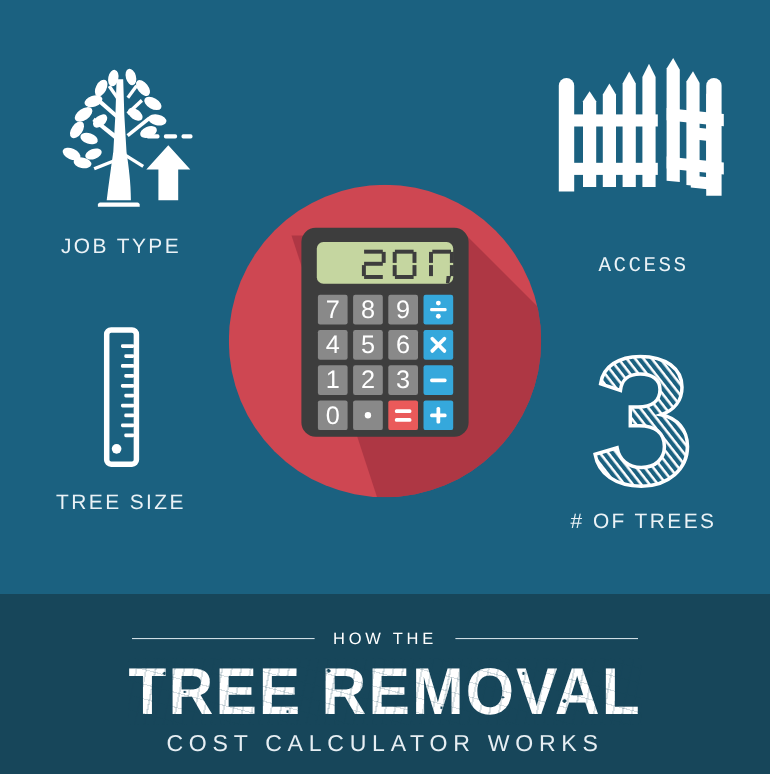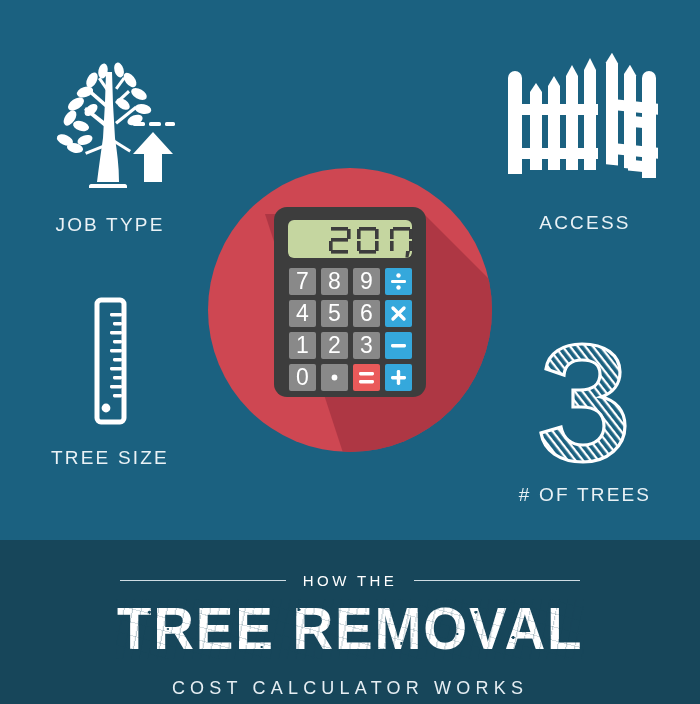--- a/index.html
+++ b/index.html
@@ -26,27 +26,27 @@
     font-weight:400;
     white-space:nowrap;
     text-align:center;
   }
   #tile-jobtype   {left:20px; top:52px;  width:180px;}
   #tile-jobtype   .art{height:140px;}
   #tile-jobtype   .cap{margin-top:22px;}
 
   #tile-access    {left:490px;top:52px;  width:190px;}
   #tile-access    .art{height:140px;}
-  #tile-access    .cap{margin-top:20px;}
+  #tile-access    .cap{margin-top:38px;font-family:Liberation Mono, monospace;}
 
   #tile-treesize  {left:20px; top:297px; width:180px;}
   #tile-treesize  .art{height:128px;}
   #tile-treesize  .cap{margin-top:22px;}
 
-  #tile-numtrees  {left:490px;top:342px; width:190px;}
+  #tile-numtrees  {left:490px;top:322px; width:190px;}
   #tile-numtrees  .art{height:122px;}
   #tile-numtrees  .cap{margin-top:20px;}
 
   
   #calc-badge{position:absolute;left:208px;top:168px;width:284px;height:284px;}
   #calc-badge svg{display:block;}
 
   
   #title-block{
     position:absolute;left:0;top:540px;width:700px;height:164px;
@@ -91,23 +91,23 @@
       radial-gradient(circle at 92% 38%, #17465a 0 1.2px, transparent 1.4px),
       radial-gradient(circle at 11% 50%, #17465a 0 1.0px, transparent 1.2px),
       radial-gradient(circle at 35% 62%, #17465a 0 1.0px, transparent 1.2px),
       radial-gradient(circle at 58% 88%, #17465a 0 1.0px, transparent 1.2px),
       radial-gradient(circle at 73% 58%, #17465a 0 1.0px, transparent 1.2px),
       radial-gradient(circle at 89% 16%, #17465a 0 1.0px, transparent 1.2px),
       repeating-linear-gradient(102deg, rgba(23,70,90,.30) 0 1px, transparent 1px 9px),
       repeating-linear-gradient(14deg, rgba(23,70,90,.18) 0 1px, transparent 1px 13px);
   }
   .subhead{
-    margin-top:19px;
+    margin-top:6px;
     color:#e6eef3;
-    font-size:18px;
+    font-size:21px;
     letter-spacing:5.2px;
     white-space:nowrap;
   }
 </style>
 </head>
 <body>
 
 <div id="stage">
 
   <div class="bg-top"></div>

